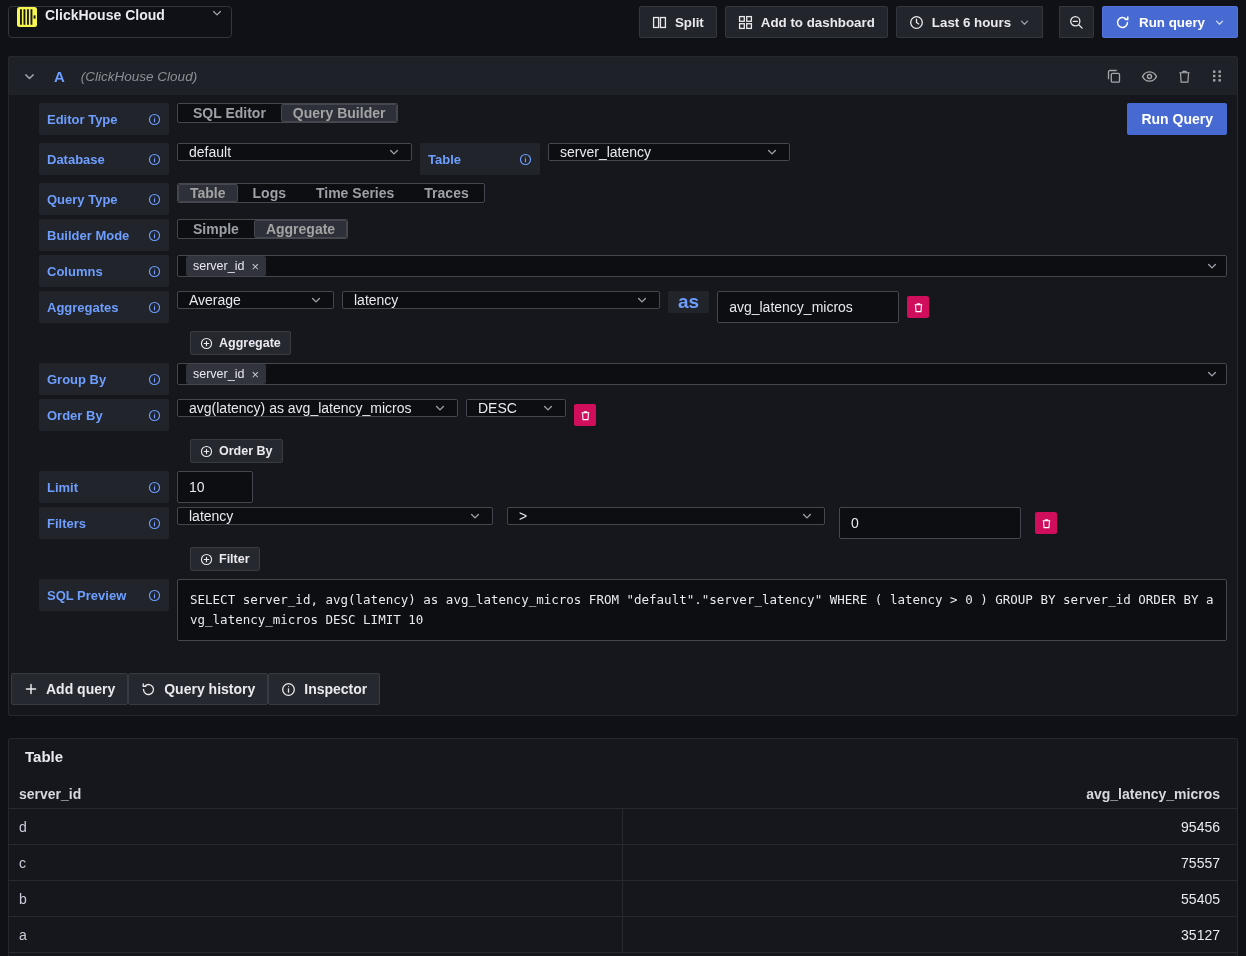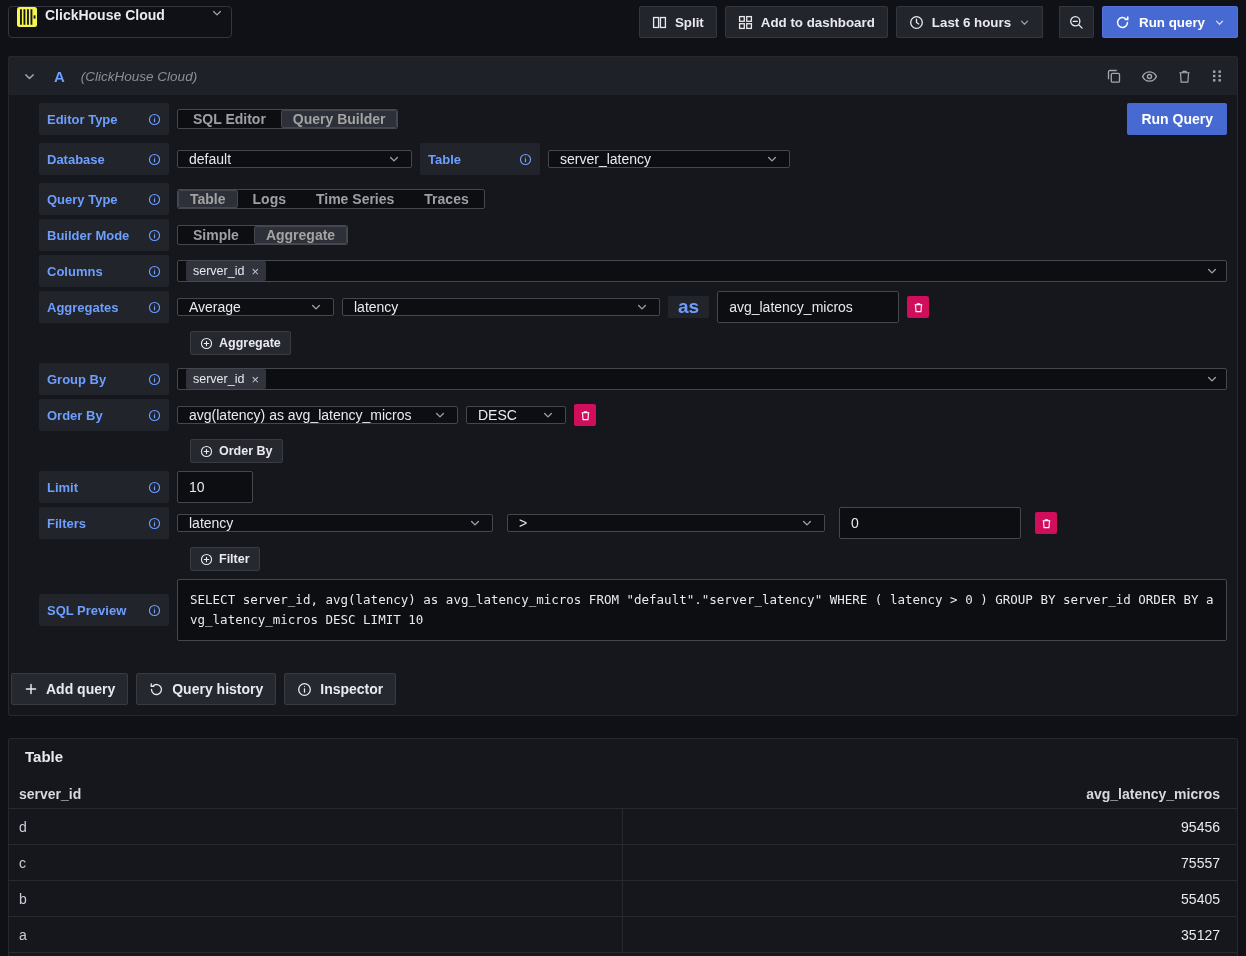--- a/index.html
+++ b/index.html
@@ -33,21 +33,21 @@
   
   .panel{margin:0 8px;background:var(--bg-panel);border:1px solid var(--border-weak);border-radius:2px}
   .qpanel{margin-top:12px}
   .qheader{height:38px;background:var(--bg-header);display:flex;align-items:center;padding:0 14px}
   .ref-id{color:var(--label-blue);font-weight:700;font-size:15px;margin-left:18px}
   .ds-hint{color:#8d8f96;font-style:italic;margin-left:16px;font-size:13.5px}
   .qh-icons{margin-left:auto;display:flex;align-items:center;gap:19px;color:#a5a7ad}
   .qh-icons > *{cursor:pointer}
 
   .qform{padding:8px 10px 2px 30px}
-  .frow{display:flex;align-items:center;height:32px;margin-bottom:4px}
+  .frow{display:flex;align-items:flex-start;height:32px;margin-bottom:4px}
   .frow.auto{height:auto}
   .frow.mt8{margin-top:8px}
   .flabel{width:130px;flex:none;background:var(--bg-label);border-radius:2px;display:flex;align-items:center;
           justify-content:space-between;padding:0 8px;color:var(--label-blue);font-size:13px;font-weight:700;
           margin-right:8px;height:32px}
   .flabel .ico{color:var(--label-blue)}
   .rgroup{display:flex;background:var(--bg-input);border:1px solid var(--border-strong);border-radius:2px}
   .ropt{padding:0 15px;display:flex;align-items:center;color:var(--text-muted);font-weight:700;cursor:pointer;
         border-radius:2px}
   .ropt.sel{background:var(--bg-sel);color:#a3a3a3}
@@ -68,21 +68,21 @@
   .gap8{margin-right:8px}.gap14{margin-right:14px}
   .sub-row{margin:8px 0 8px 151px}
   .add-btn{height:24px;display:inline-flex;align-items:center;gap:6px;padding:0 9px;background:var(--bg-btn);
            border:1px solid #393b42;border-radius:2px;color:var(--text-bright);font-size:12.5px;font-weight:700;
            cursor:pointer;font-family:"Liberation Sans",sans-serif}
   .btn-primary{height:32px;padding:0 14px;background:var(--accent);border:none;border-radius:2px;color:#fff;
                font-weight:700;font-size:14px;cursor:pointer;margin-left:auto;font-family:"Liberation Sans",sans-serif}
   .sql-box{flex:1;background:var(--bg-input);border:1px solid var(--border-strong);border-radius:2px;
            padding:10px 12px;font-family:"DejaVu Sans Mono",monospace;font-size:12.5px;line-height:20px;
            color:var(--text-bright);word-break:break-all;white-space:pre-wrap;min-height:62px}
-  .editor-footer{display:flex;gap:8px;padding:26px 10px 10px 2px}
+  .editor-footer{display:flex;padding:26px 10px 10px 2px}
   .foot-btn{height:32px;display:flex;align-items:center;gap:8px;padding:0 12px;background:var(--bg-btn);
             border:1px solid #393b42;border-radius:2px;color:var(--text-bright);font-weight:700;cursor:pointer;
             font-size:14px;font-family:"Liberation Sans",sans-serif}
 
   
   .table-panel{margin-top:22px;padding-bottom:14px}
   .tp-title{padding:9px 16px 8px;font-size:15px;font-weight:700;color:var(--text-bright);cursor:pointer}
   .tgrid{margin-top:6px}
   .thead{display:flex;border-bottom:1px solid var(--sep);padding:0;height:30px;align-items:center}
   .th{font-weight:700;color:#d8d9de;cursor:pointer}

